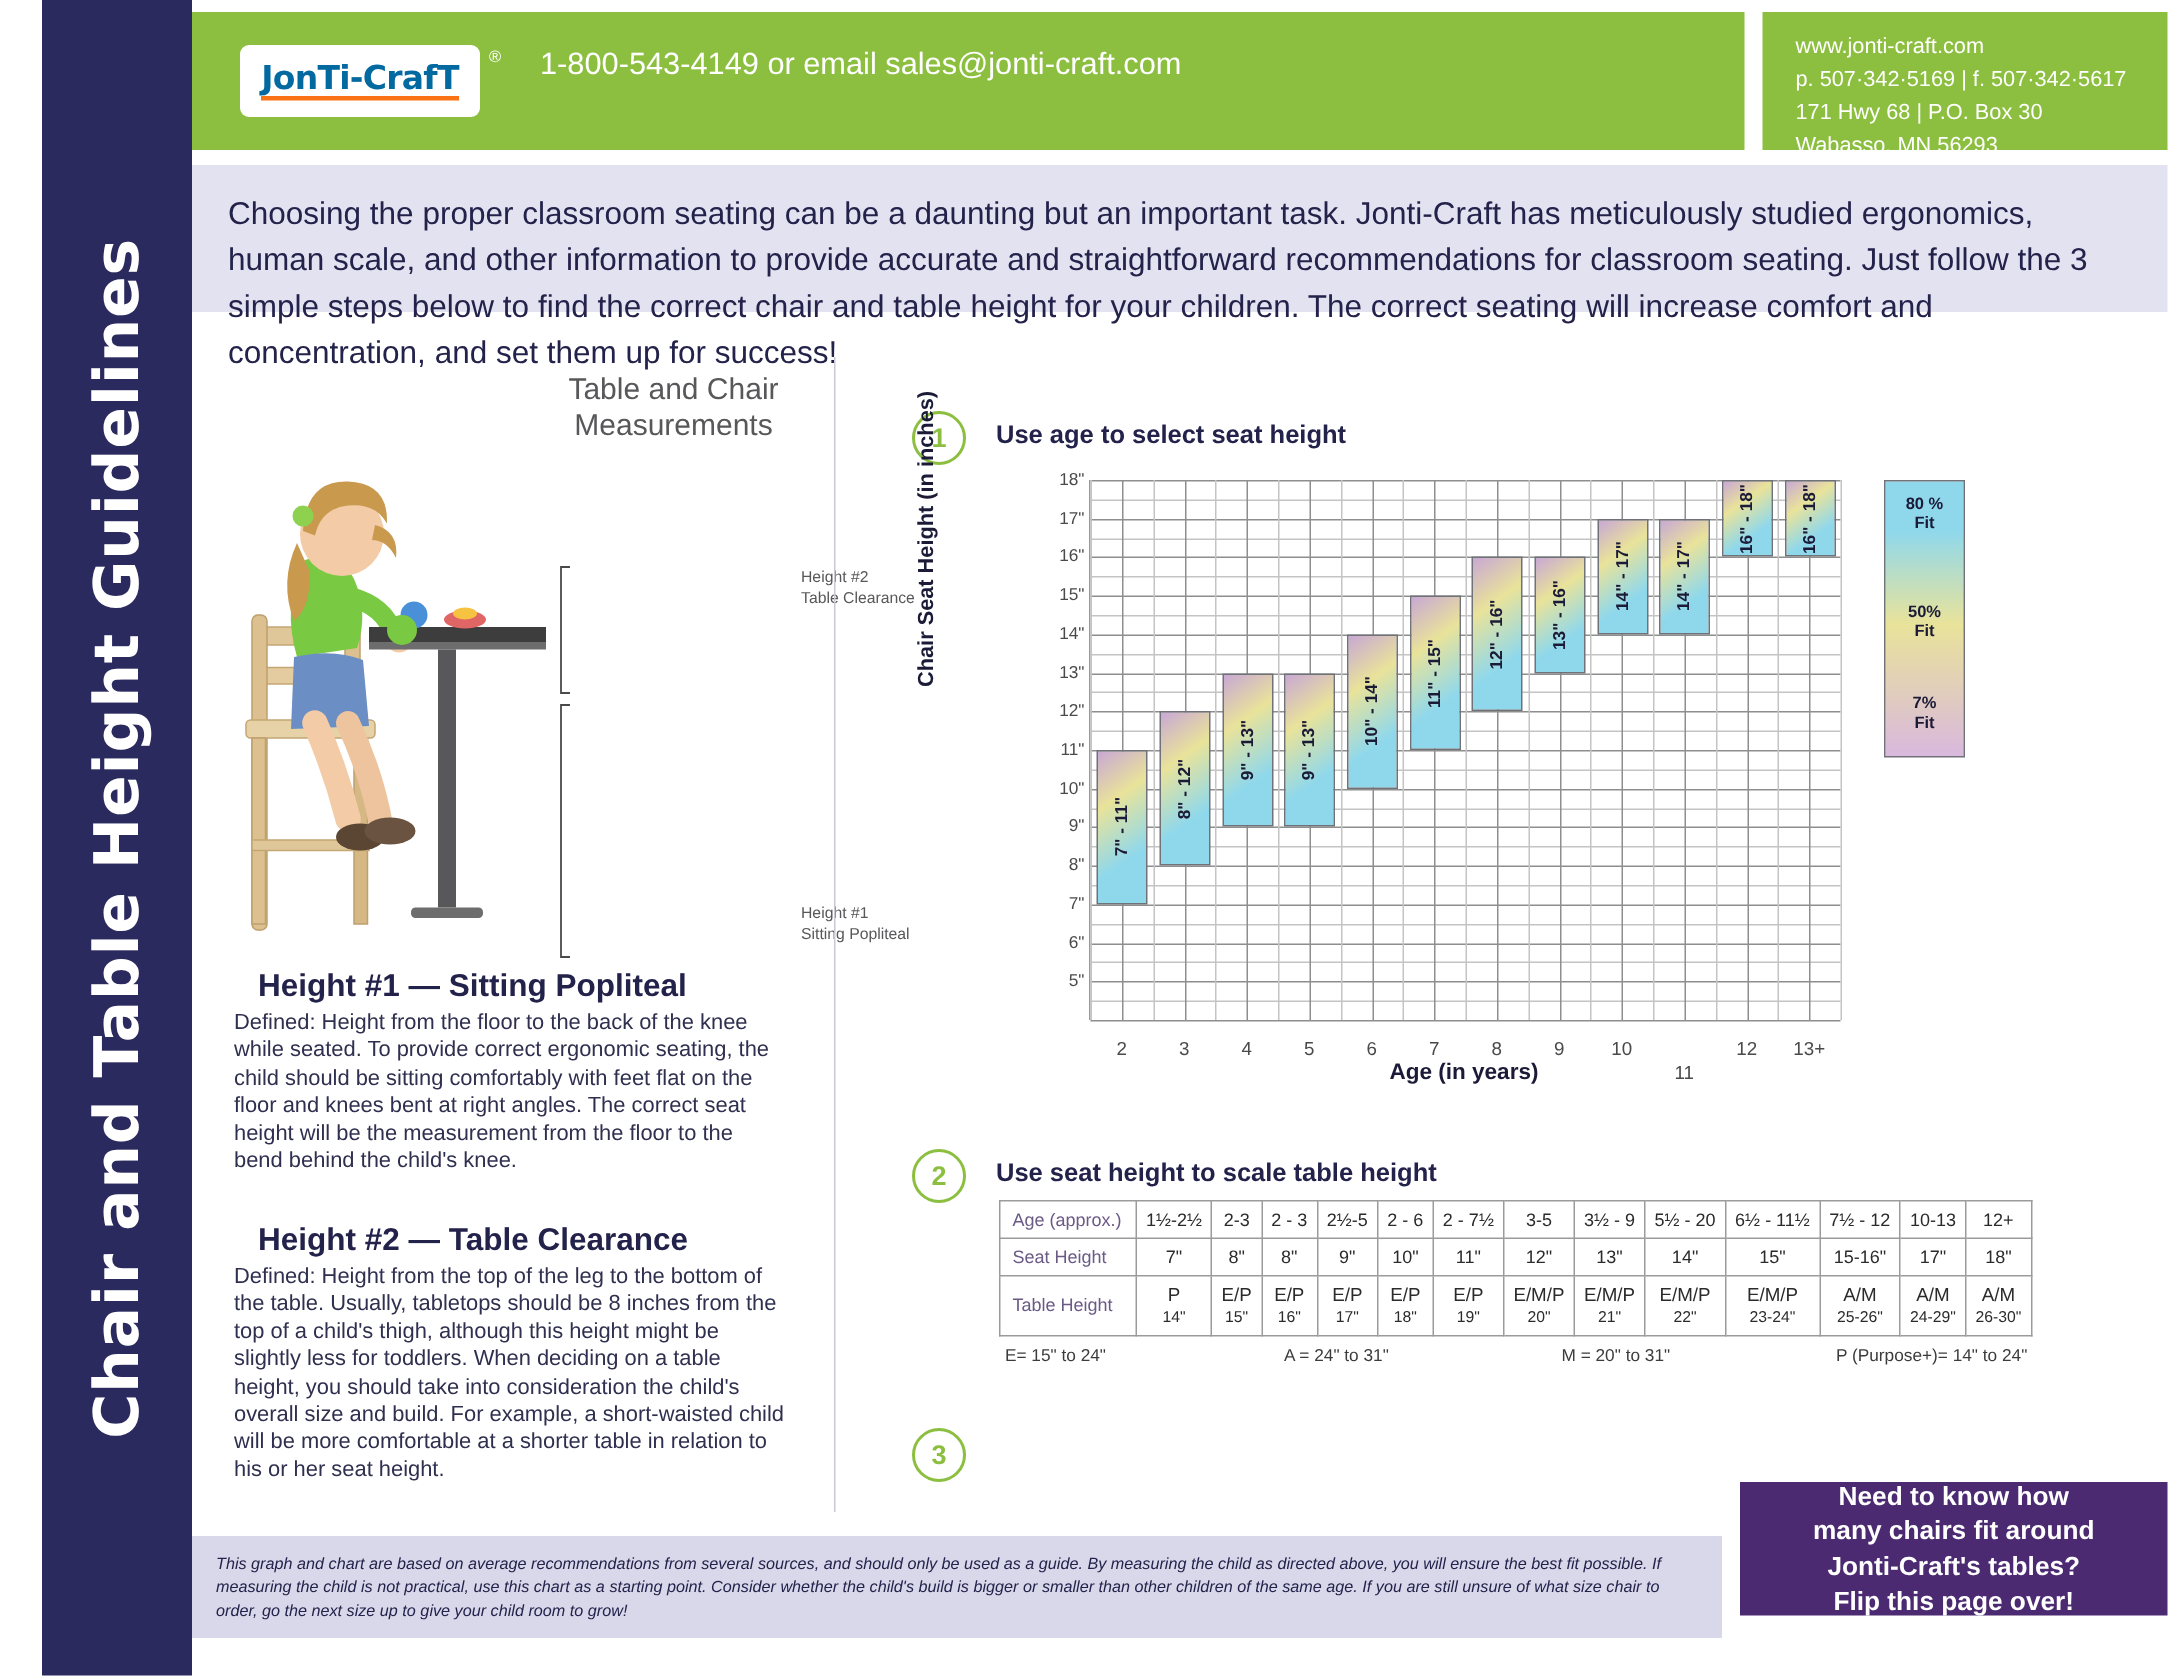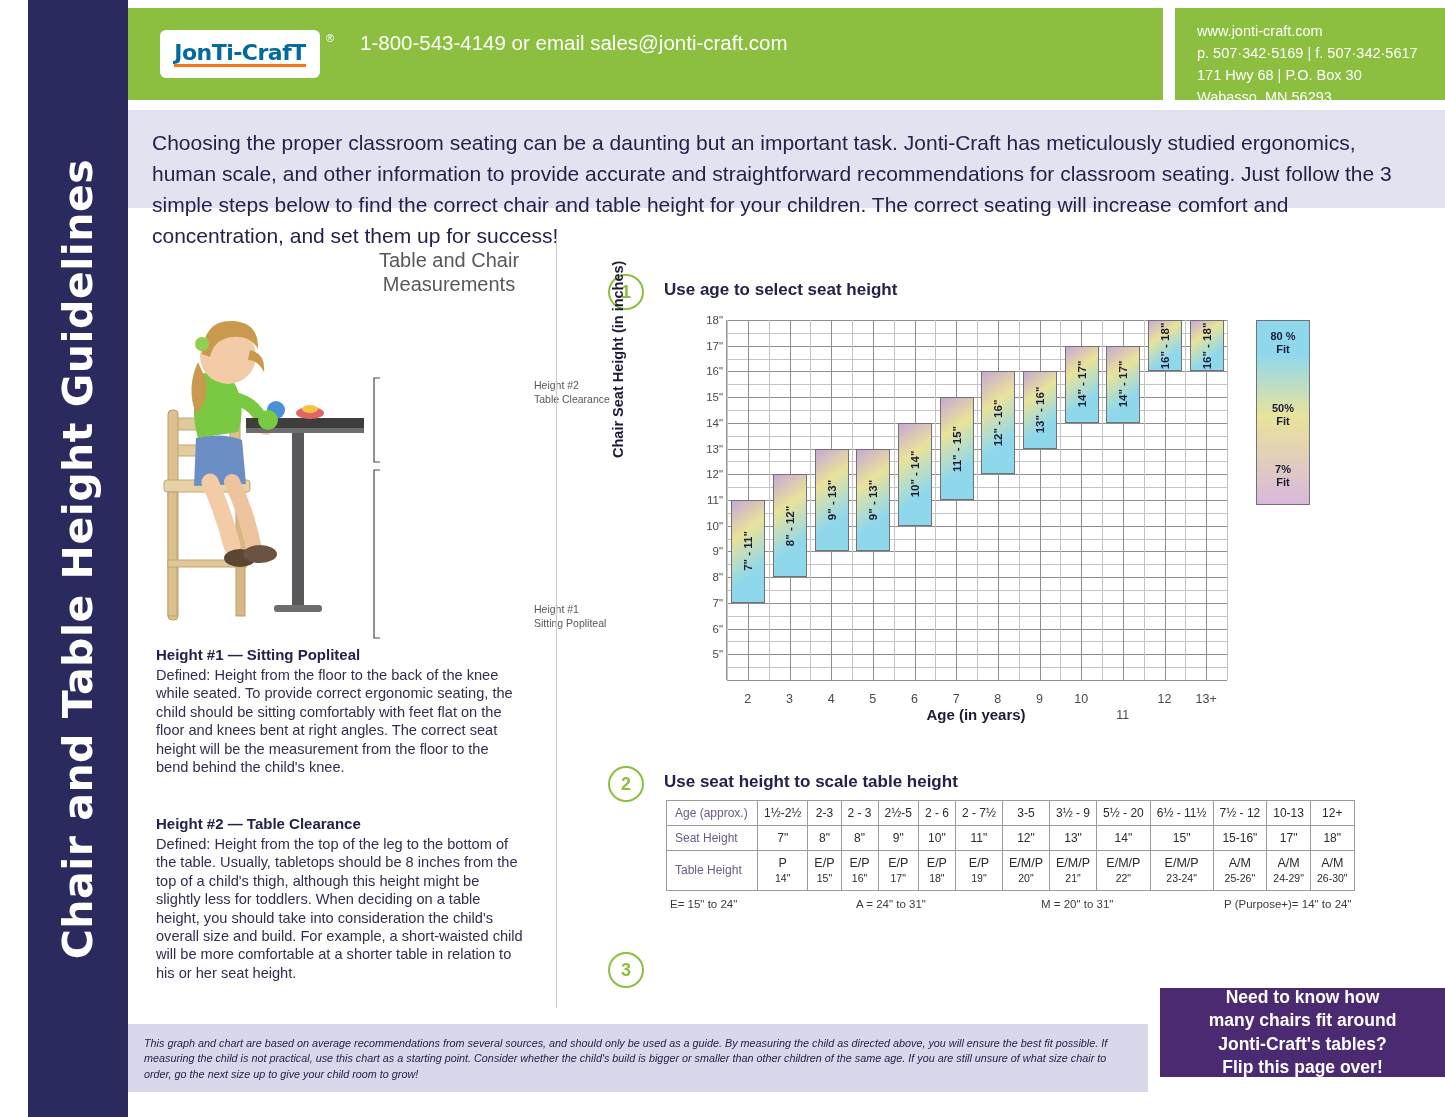--- a/index.html
+++ b/index.html
@@ -81,21 +81,21 @@
     position:absolute;left:14px;top:40px;width:230px;height:360px;
   }
   
   #annot{position:absolute;left:236px;top:140px;width:180px;height:280px;}
   .annot-label{
     position:absolute;color:#58585a;font-size:10.5px;line-height:1.35;
     white-space:nowrap;
   }
   
   .body-head{
-    color:#23224b;font-weight:bold;font-size:15px;margin:0 0 3px 0;
+    color:#23224b;font-weight:bold;font-size:21px;margin:0 0 3px 16px;
   }
   .body-text{
     color:#2f2f4f;font-size:14.6px;line-height:1.26;margin:0;
   }
   #h1-block{position:absolute;left:20px;top:416px;width:362px;}
   #h2-block{position:absolute;left:20px;top:585px;width:368px;}
   #col-divider{
     position:absolute;left:556px;top:238px;width:1px;height:770px;
     background:#c9c9d6;
   }

